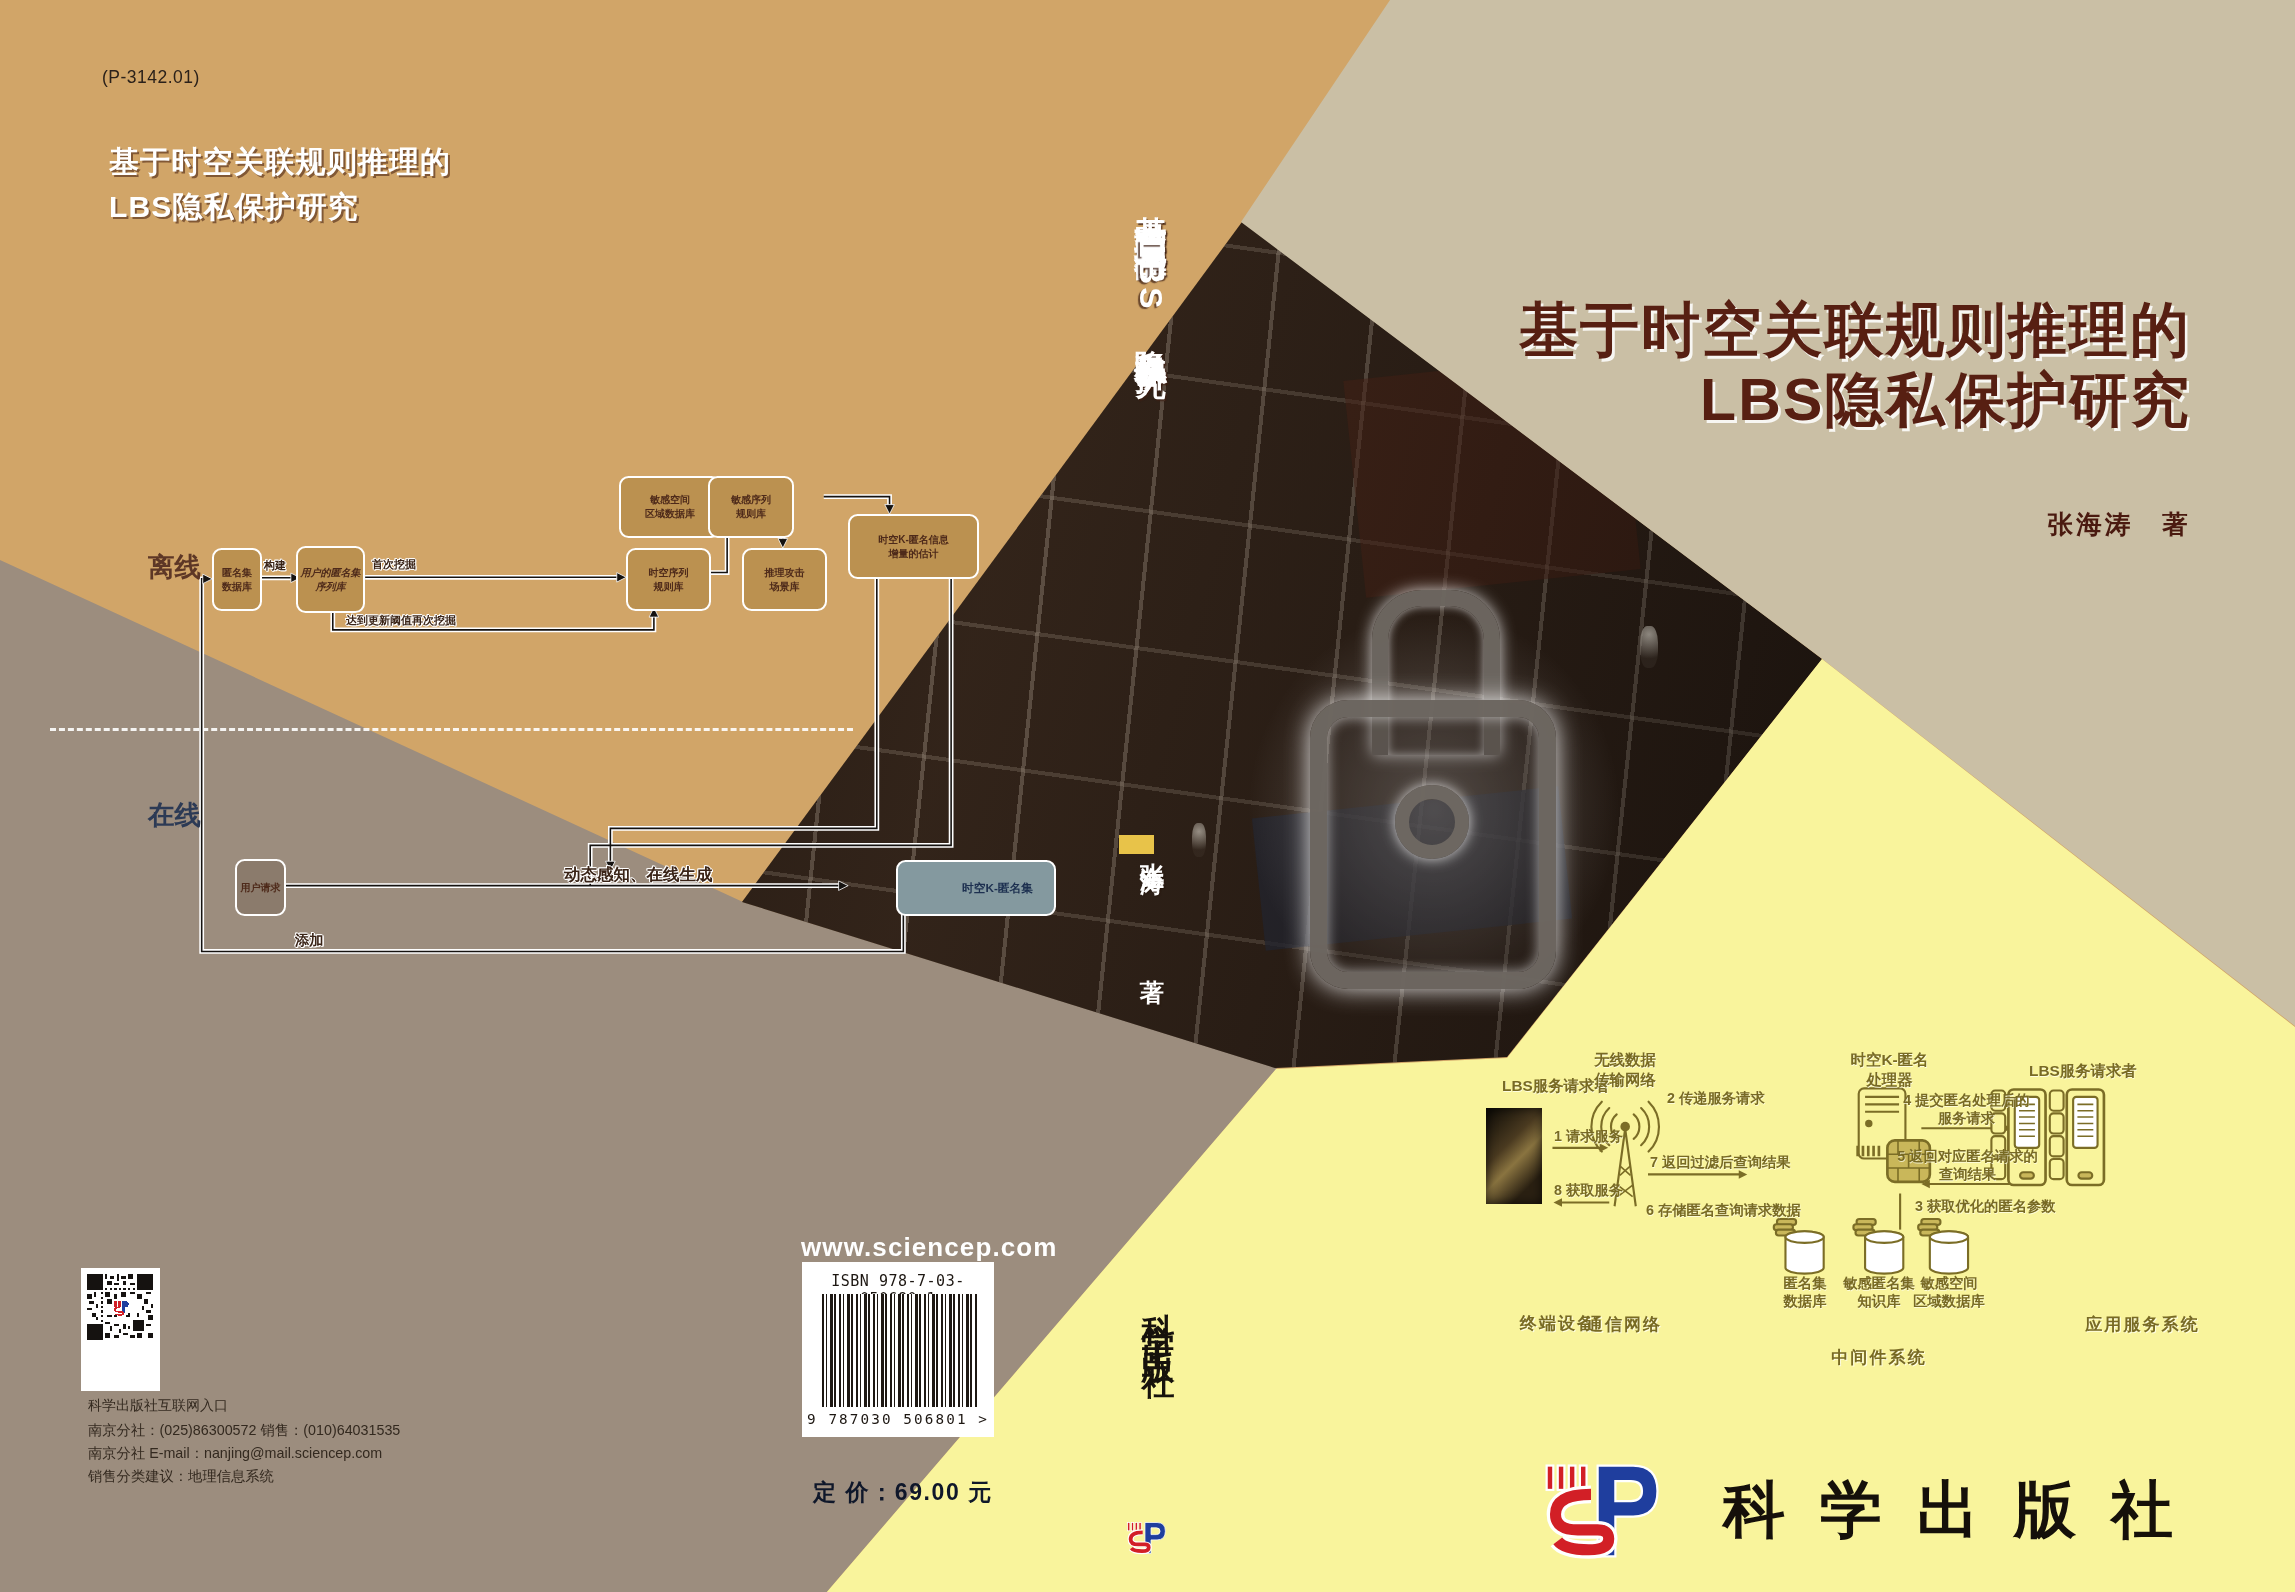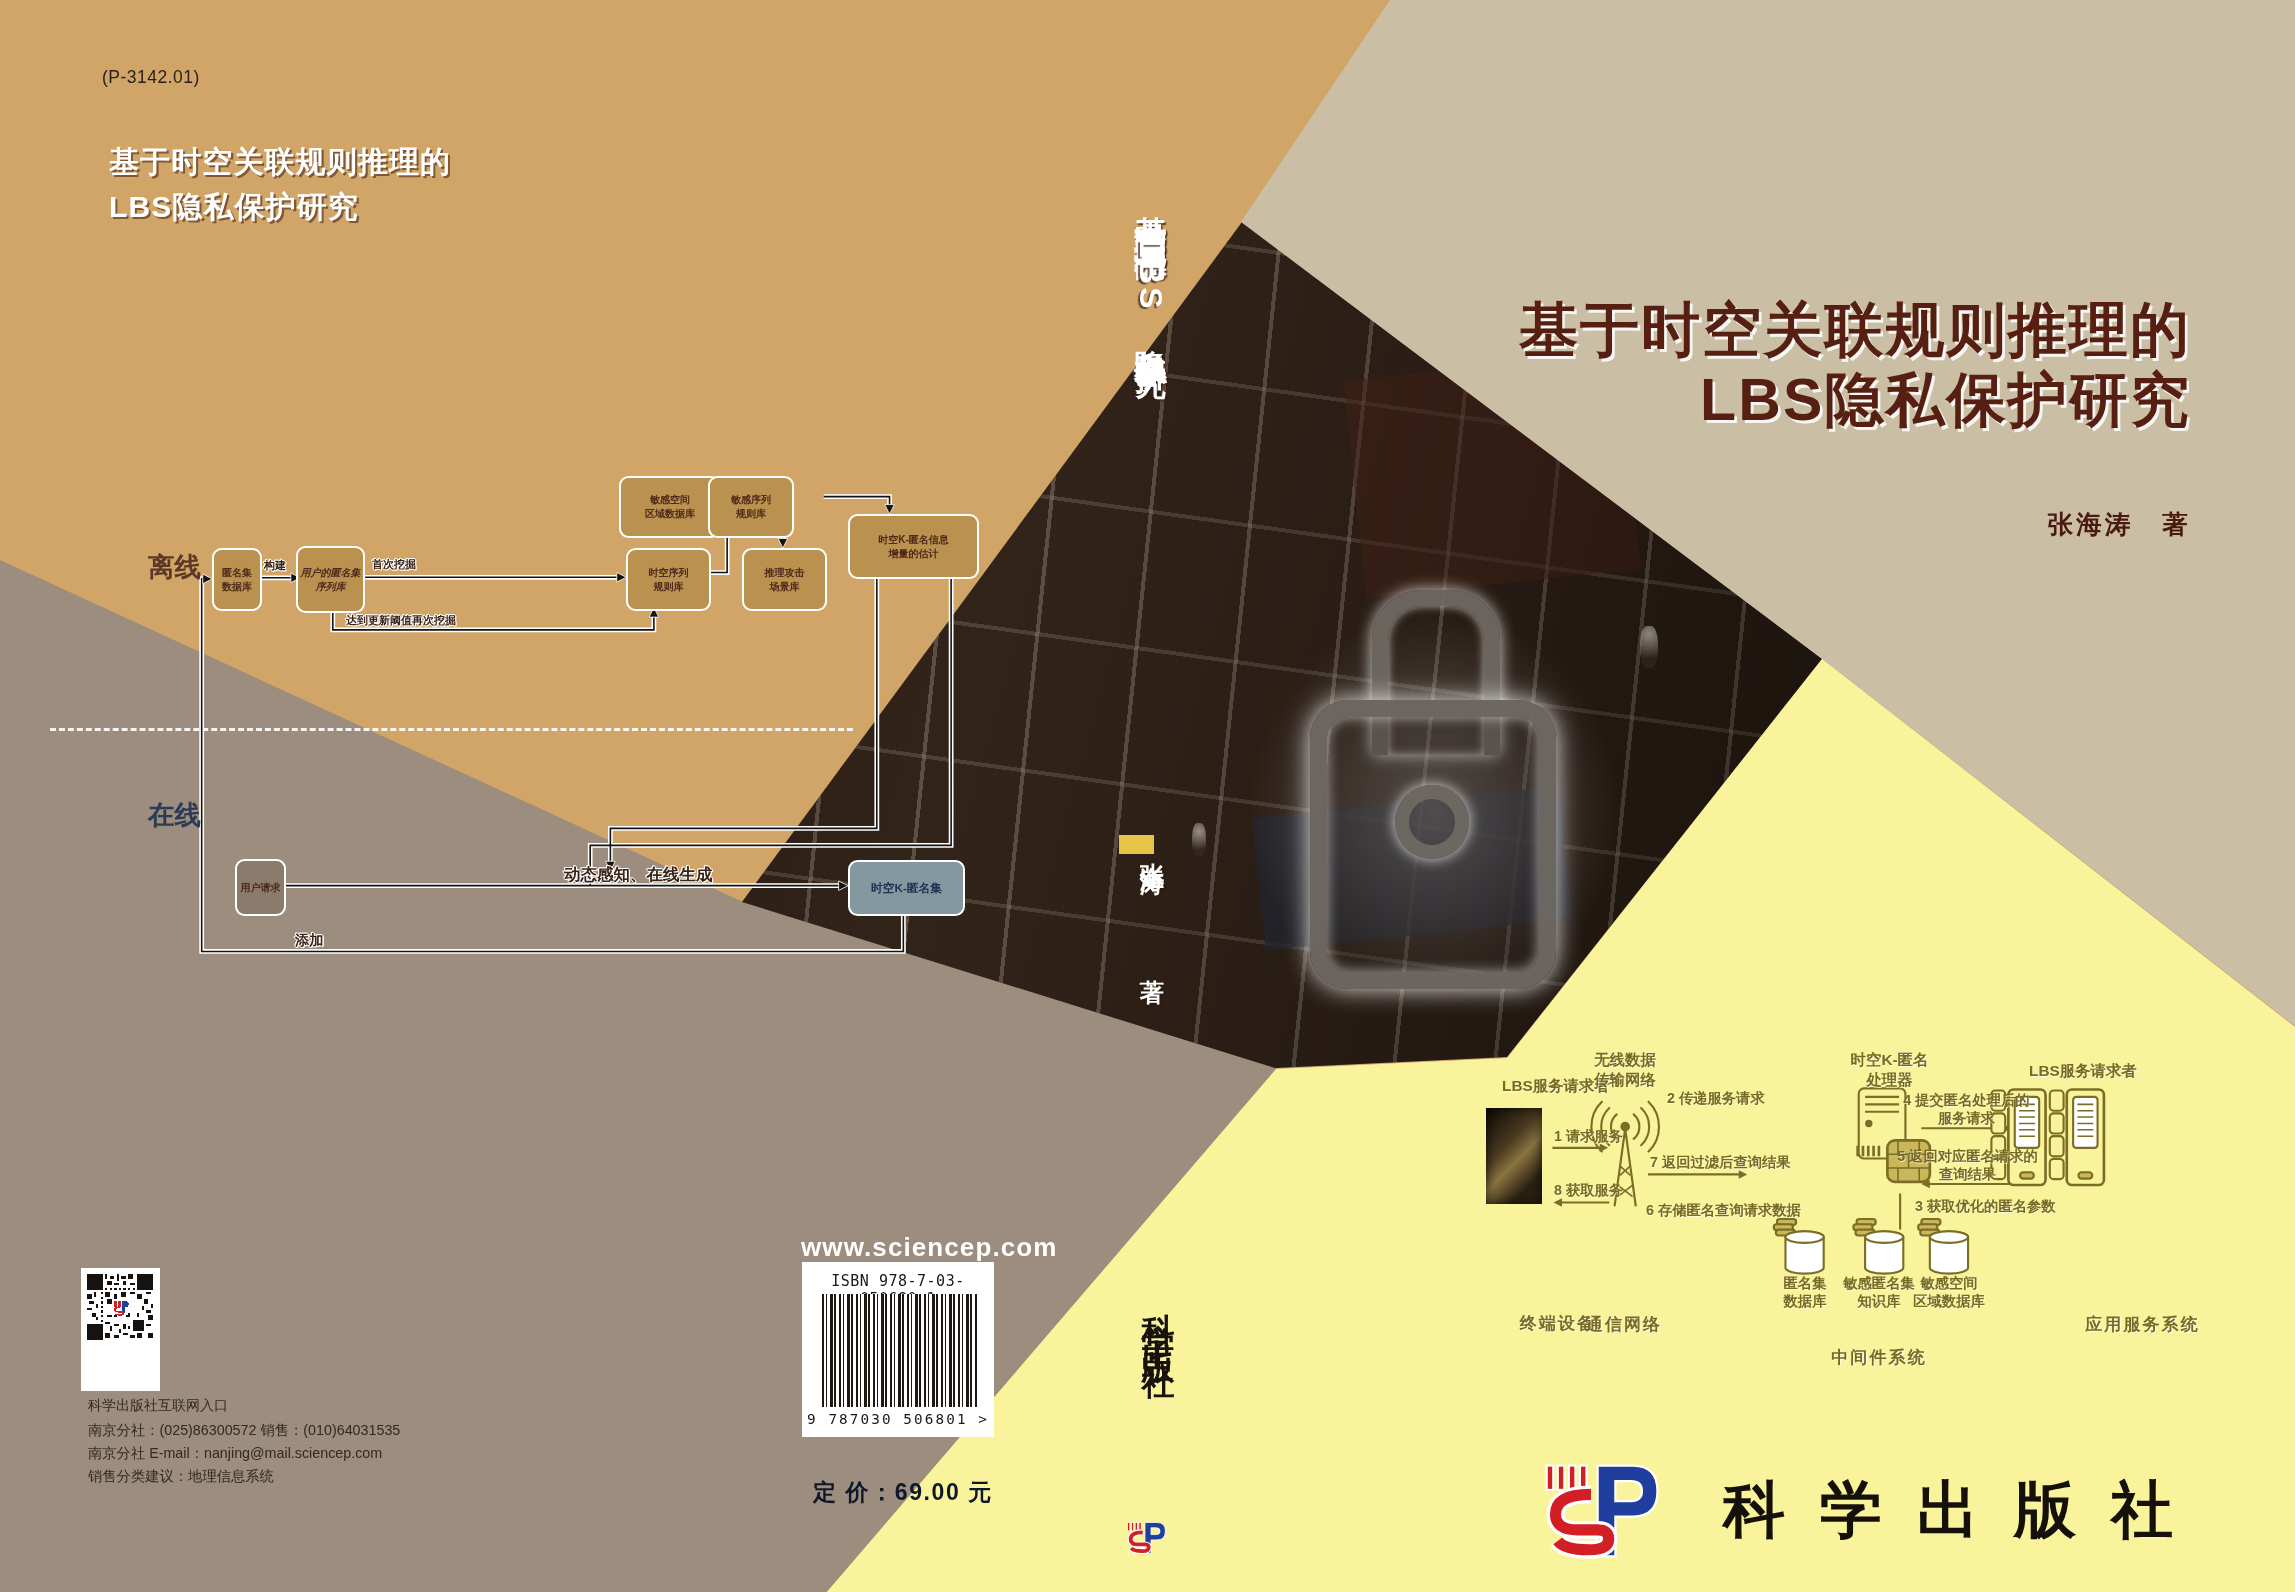--- a/index.html
+++ b/index.html
@@ -261,21 +261,21 @@
     <span>推理攻击</span>
       <span>场景库</span>
   </div>
   <div class="fb" style="left:848px;top:514px;width:127px;height:61px;">
     <span>时空K-匿名信息</span>
       <span>增量的估计</span>
   </div>
   <div class="fb grayb" style="left:235px;top:859px;width:47px;height:53px;">
     <span>用户请求</span>
   </div>
-  <div class="fb blueb" style="left:848px;top:860px;width:113px;height:52px;">
+  <div class="fb blueb" style="left:896px;top:860px;width:113px;height:52px;padding-left:43px;">
     <span>时空K-匿名集</span>
   </div>
 
   <div class="fbl" style="left:264px;top:558px;font-size:11px;">构建</div>
   <div class="fbl" style="left:372px;top:557px;font-size:11px;">首次挖掘</div>
   <div class="fbl" style="left:346px;top:613px;font-size:11px;">达到更新阈值再次挖掘</div>
   <div class="fbl" style="left:564px;top:864px;font-size:16.5px;">动态感知、在线生成</div>
   <div class="fbl" style="left:295px;top:931px;font-size:14.3px;">添加</div>
 
   <div class="abs qrcard">

